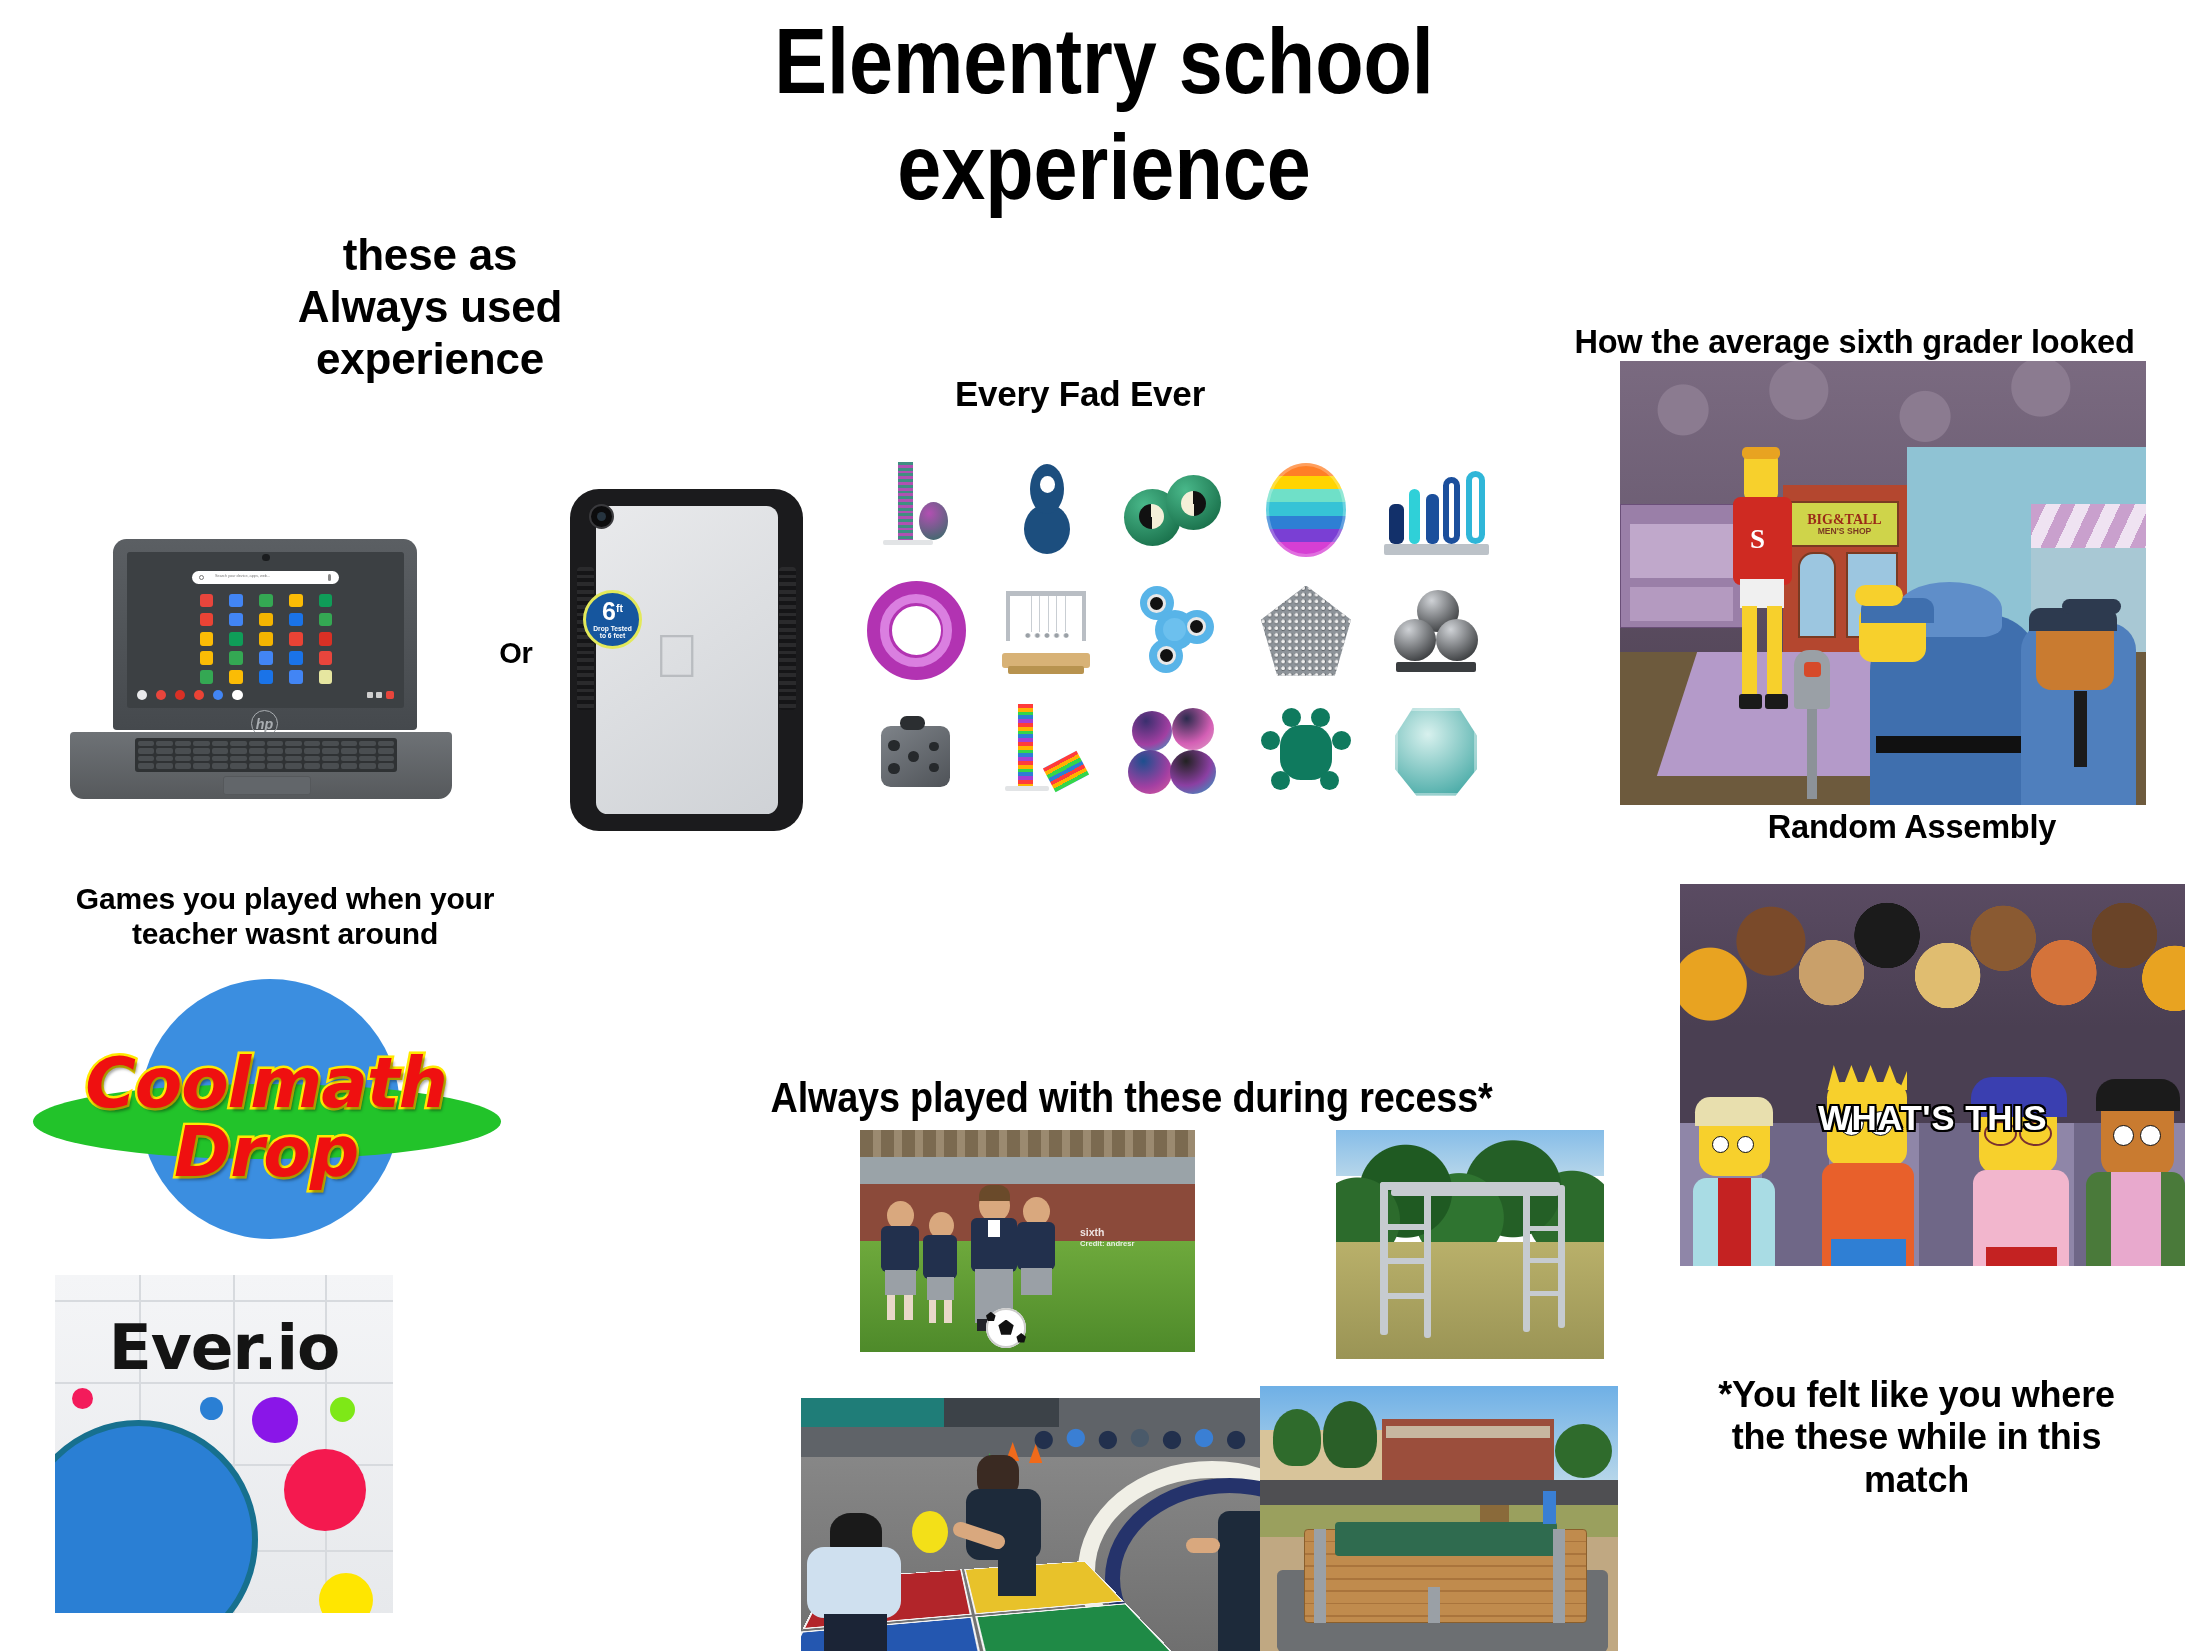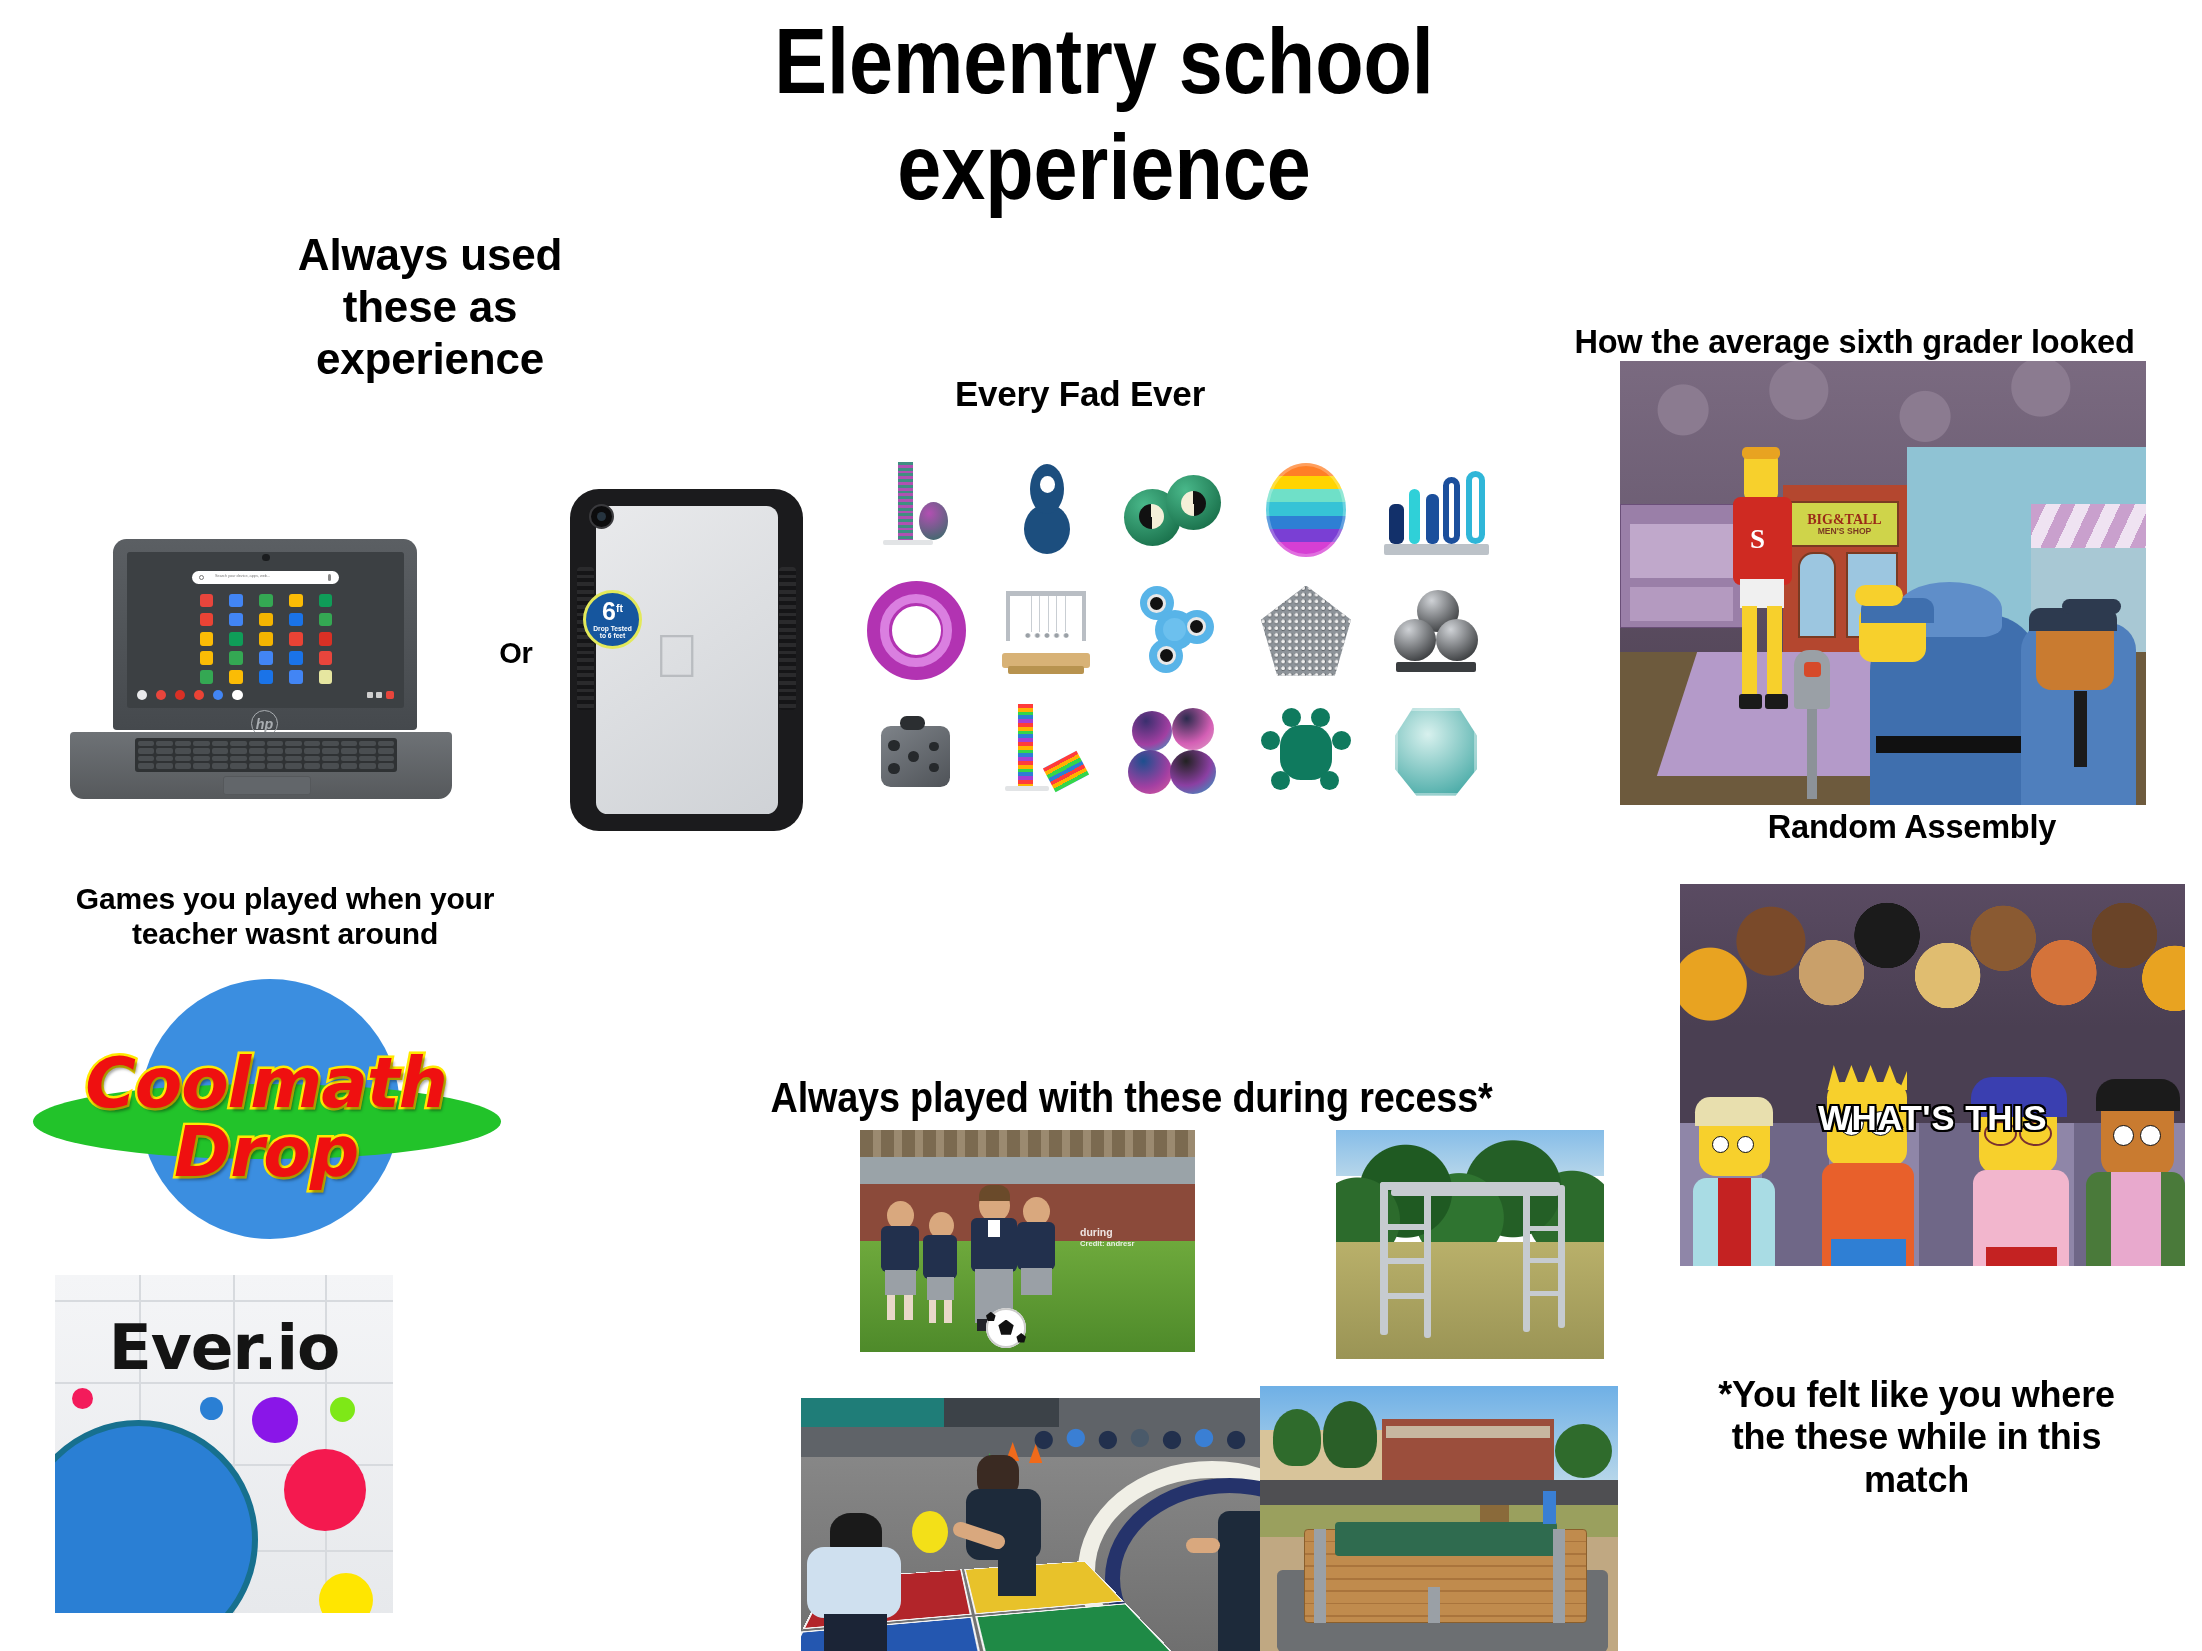--- a/index.html
+++ b/index.html
@@ -108,22 +108,22 @@
 <body>
 
 <div id="stage">
 
   <div id="title" class="abs">
     <span class="ln">Elementry school</span>
     <span class="ln">experience</span>
   </div>
 
   <div class="abs cap" style="left:239px;top:229px;width:382px;font-size:44px;">
+    <div>these as</div>
     <div>Always used</div>
-    <div>these as</div>
     <div>experience</div>
   </div>
 
   <div class="abs" style="left:53px;top:516px;width:411px;height:296px;">
     <div class="cb-lid" style="left:60px;top:23px;width:304px;height:191px;"></div>
     <div class="cb-screen" style="left:74px;top:36px;width:277px;height:156px;">
       <div class="cb-cam" style="left:135px;top:1.9px;"></div>
       <div class="cb-search" style="left:65px;top:19px;width:147px;height:13.4px;">
         <div style="position:absolute;left:6.7px;top:3.8px;width:5.7px;height:5.7px;border:1px solid #777;border-radius:50%;"></div>
         <div style="position:absolute;left:23px;top:2.9px;right:17px;font-size:3.8px;color:#777;overflow:hidden;white-space:nowrap;font-family:'Liberation Sans',sans-serif;">Search your device, apps, web...</div>
@@ -562,21 +562,21 @@
       <div style="position:absolute;left:7.6px;top:71px;width:31px;height:27px;background:#9aa0a6;"></div>
     </div>
 
     <div style="position:absolute;left:126px;top:178px;width:40px;height:40px;border-radius:50%;background:#fff;
          box-shadow:inset 0 0 0 1.9px #ccc;">
       <div style="position:absolute;left:12.4px;top:11.5px;width:15.3px;height:15.3px;background:#111;clip-path:polygon(50% 0,100% 38%,82% 100%,18% 100%,0 38%);"></div>
       <div style="position:absolute;left:0;top:3.8px;width:9.6px;height:9.6px;background:#111;clip-path:polygon(50% 0,100% 38%,82% 100%,18% 100%,0 38%);"></div>
       <div style="position:absolute;right:0;top:25px;width:9.6px;height:9.6px;background:#111;clip-path:polygon(50% 0,100% 38%,82% 100%,18% 100%,0 38%);"></div>
     </div>
     <div class="watermark" style="left:220px;top:96px;">
-      <div>during</div>
+      <div>sixth</div>
       <div style="font-size:7.6px;">Credit: andresr</div>
     </div>
   </div>
 
   <div class="ph" style="left:1336px;top:1130px;width:268px;height:229px;">
     <div class="sky" style="height:46px;background:linear-gradient(#86bde8,#b6d6ea);"></div>
     <div class="trees" style="top:5.7px;height:120px;background:
         radial-gradient(circle at 8% 70%,#2c6b2c 42px,transparent 43px),
         radial-gradient(circle at 26% 46%,#1f5a22 46px,transparent 47px),
         radial-gradient(circle at 46% 68%,#2f7430 44px,transparent 45px),

